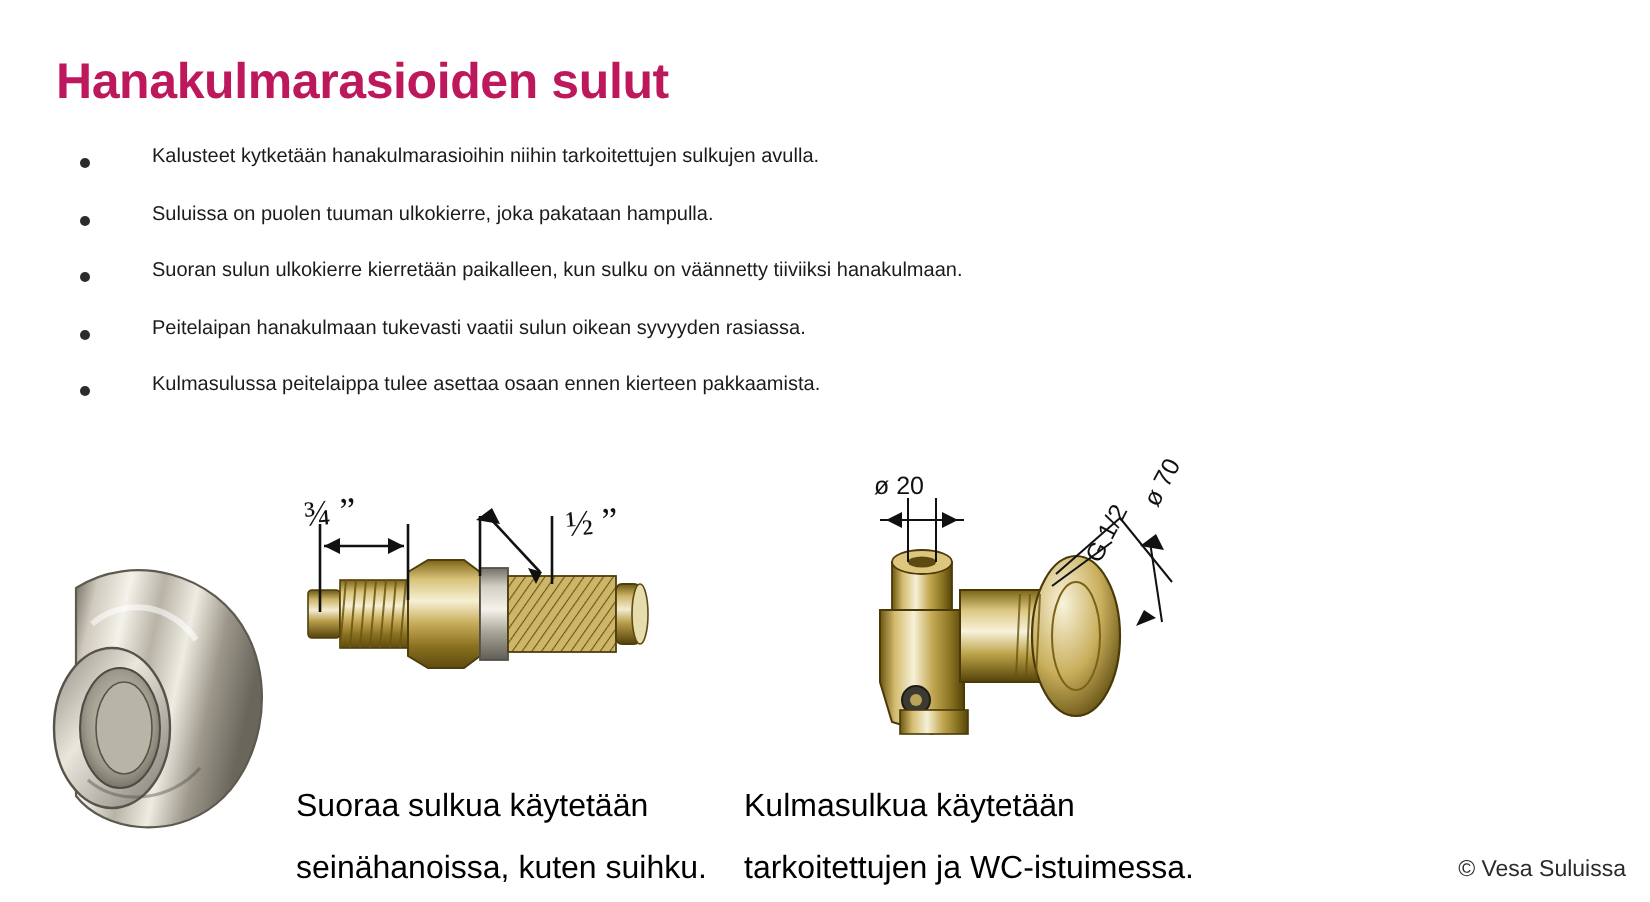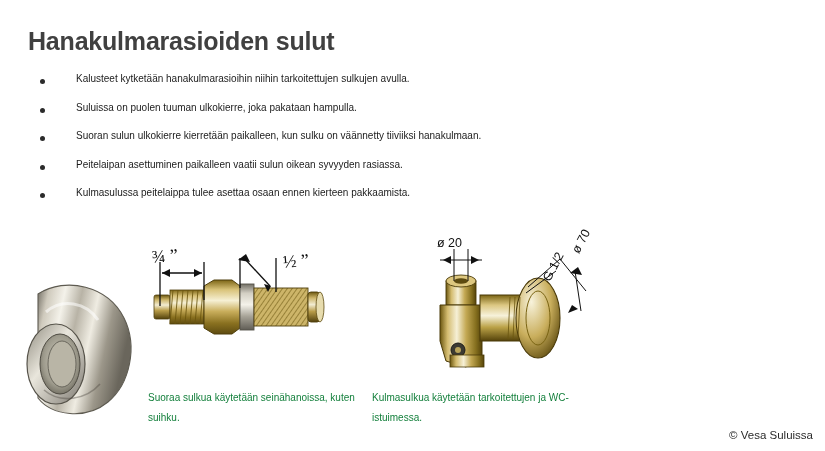--- a/index.html
+++ b/index.html
@@ -20,21 +20,21 @@
     width: 825px;
     height: 451px;
     background: #ffffff;
   }
   .title {
     position: absolute;
     left: 28px;
     top: 27px;
     font-size: 25px;
     font-weight: bold;
-    color: #404040;
+    color: #be185d;
     letter-spacing: -0.2px;
     white-space: nowrap;
   }
   .bullets {
     position: absolute;
     left: 34px;
     top: 70px;
     width: 700px;
   }
   .bullet {
@@ -73,22 +73,22 @@
   
   .fig-angle {
     position: absolute;
     left: 410px;
     top: 235px;
     width: 215px;
     height: 155px;
   }
   .caption {
     position: absolute;
-    font-size: 10px;
-    color: #15803d;
+    font-size: 16px;
+    color: #000000;
     line-height: 1.95;
   }
   .cap-left {
     left: 148px;
     top: 388px;
     width: 220px;
   }
   .cap-right {
     left: 372px;
     top: 388px;
@@ -158,21 +158,21 @@
     <div class="bullet">
       <span class="dot"></span>
       <span>Suluissa on puolen tuuman ulkokierre, joka pakataan hampulla.</span>
     </div>
     <div class="bullet">
       <span class="dot"></span>
       <span>Suoran sulun ulkokierre kierretään paikalleen, kun sulku on väännetty tiiviiksi hanakulmaan.</span>
     </div>
     <div class="bullet">
       <span class="dot"></span>
-      <span>Peitelaipan asettuminen paikalleen vaatii sulun oikean syvyyden rasiassa.</span>
+      <span>Peitelaipan hanakulmaan tukevasti vaatii sulun oikean syvyyden rasiassa.</span>
     </div>
     <div class="bullet">
       <span class="dot"></span>
       <span>Kulmasulussa peitelaippa tulee asettaa osaan ennen kierteen pakkaamista.</span>
     </div>
   </div>
 
   <div class="fig-cap">
     <svg width="135" height="155" viewBox="0 0 135 155">
       <defs>

